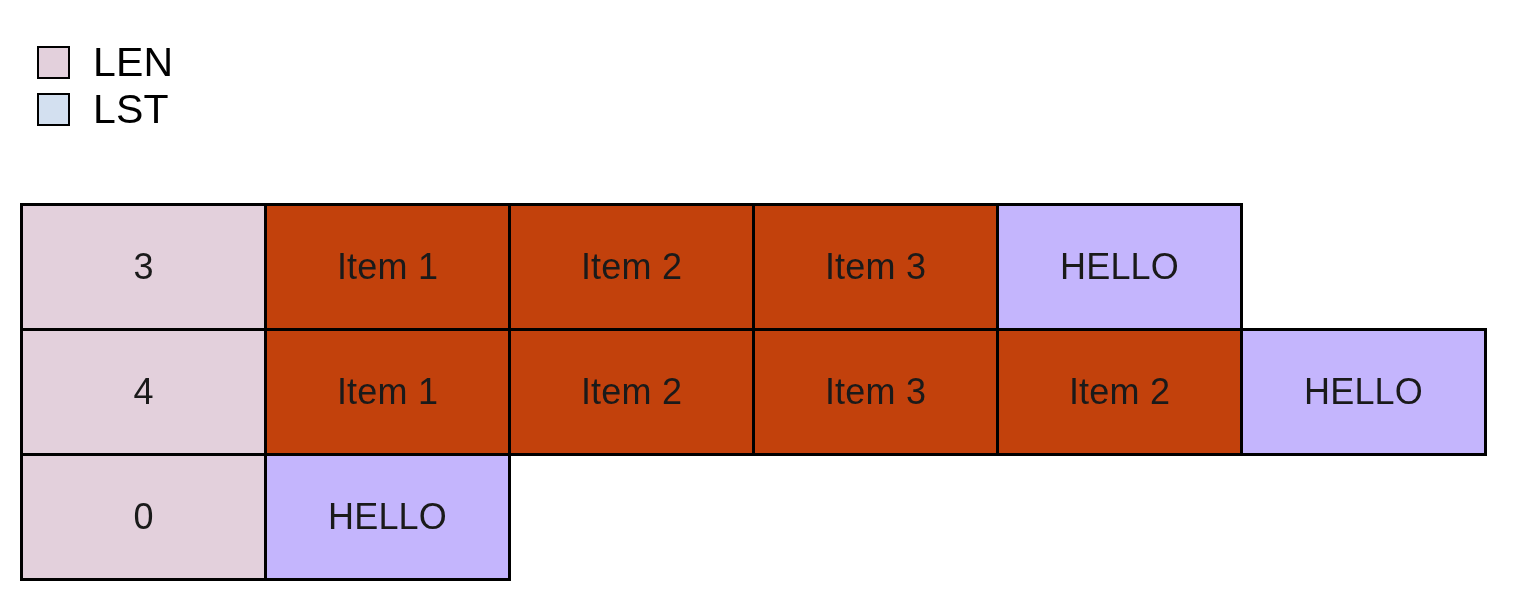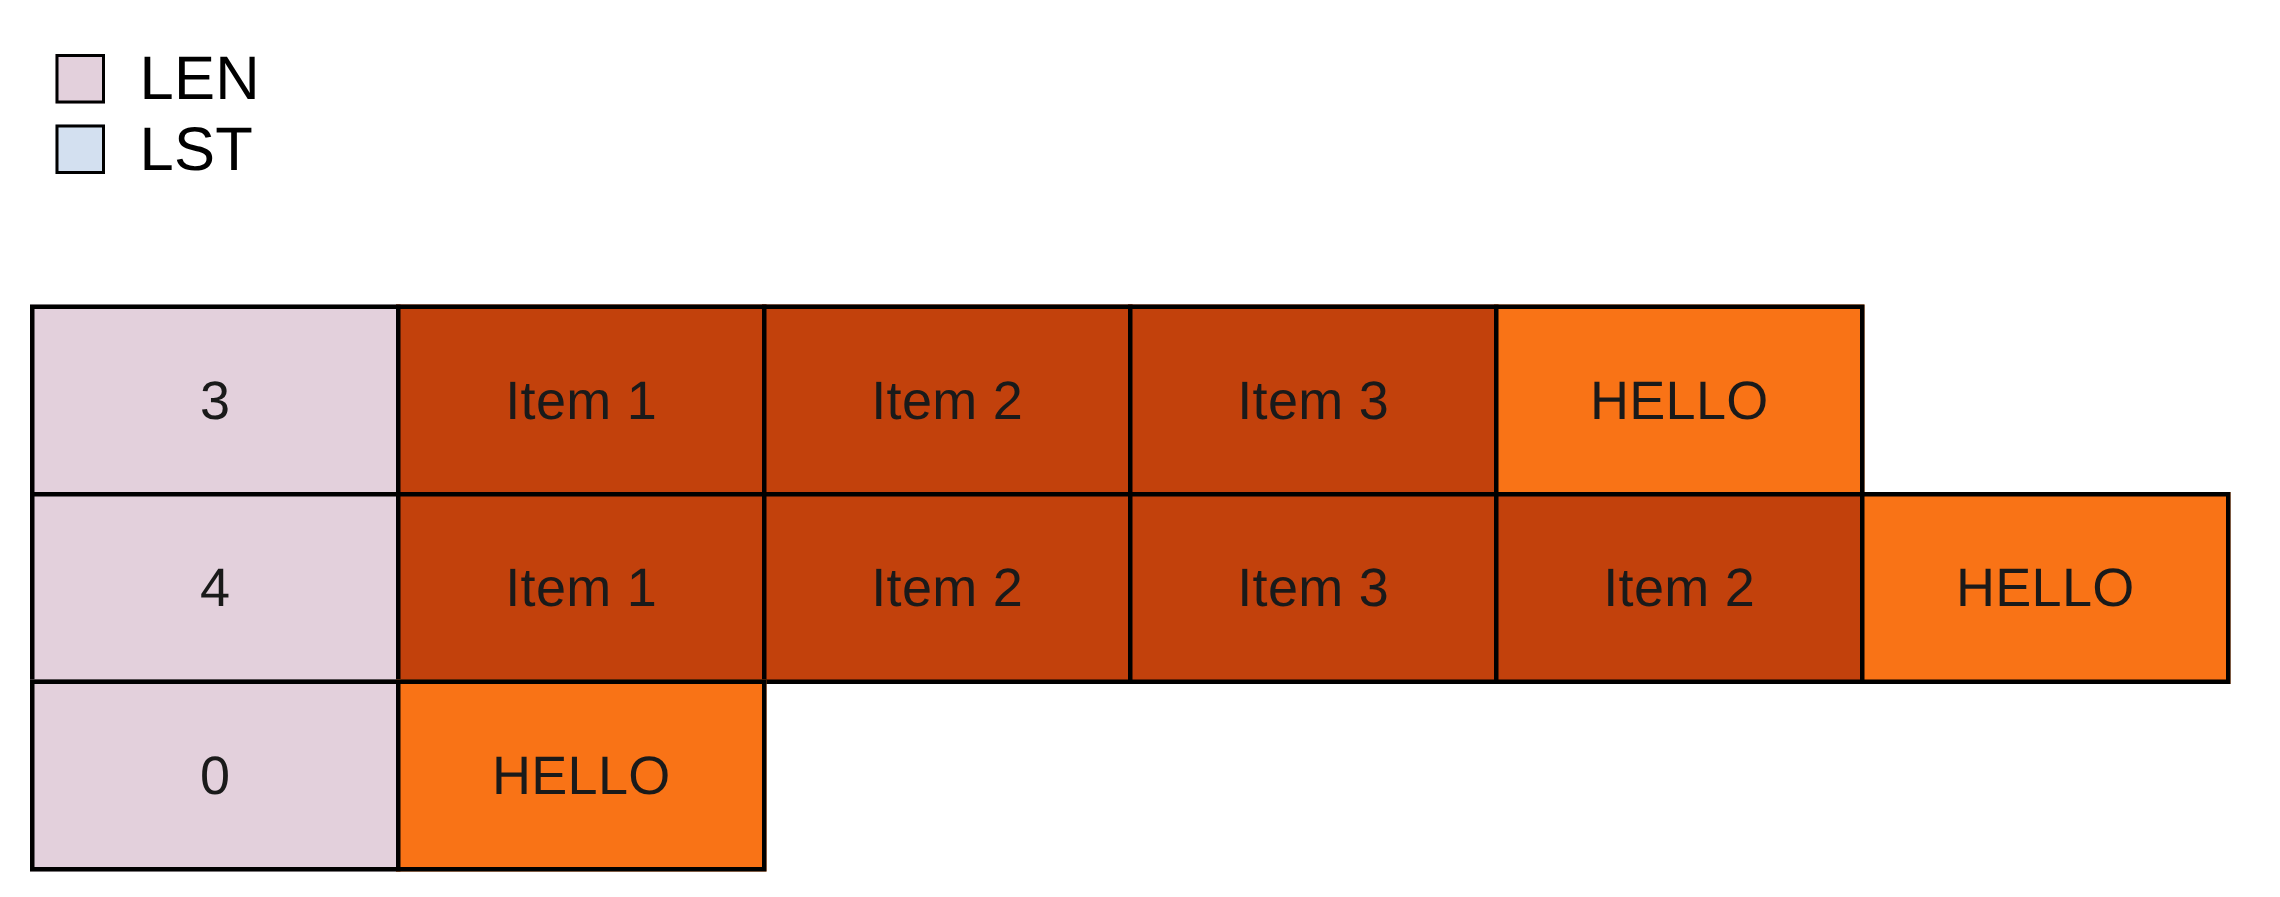--- a/index.html
+++ b/index.html
@@ -15,21 +15,21 @@
     overflow: hidden;
     font-family: "Liberation Sans", sans-serif;
     color: #000000;
     -webkit-font-smoothing: antialiased;
   }
 
   
   #legend {
     position: absolute;
     left: 37px;
-    top: 29px;
+    top: 39px;
     width: 400px;
   }
   .legend-item {
     display: flex;
     align-items: center;
     height: 47px;
   }
   .legend-swatch {
     width: 29px;
     height: 29px;
@@ -72,21 +72,21 @@
     line-height: 36px;
     color: #1a1a1a;
     white-space: nowrap;
     letter-spacing: 0.2px;
   }
   .cell:first-child {
     margin-left: 0;
   }
   .cell.len  { background: #e3d0dc; }
   .cell.lst  { background: #c2410c; }
-  .cell.fld  { background: #f97316; }
+  .cell.fld  { background: #c4b5fd; }
 </style>
 </head>
 <body>
 
 <div id="legend">
     <div class="legend-item">
       <span class="legend-swatch" style="background: rgb(227, 208, 220);"></span>
       <span class="legend-label">LEN</span>
     </div>
     <div class="legend-item">

